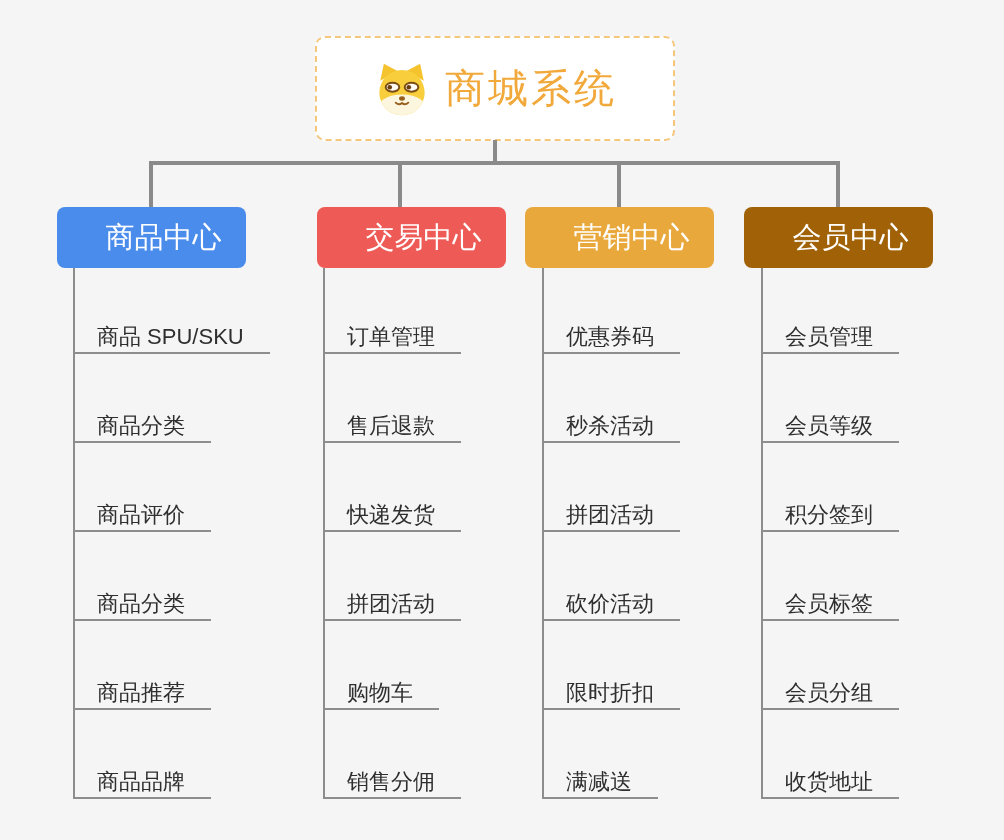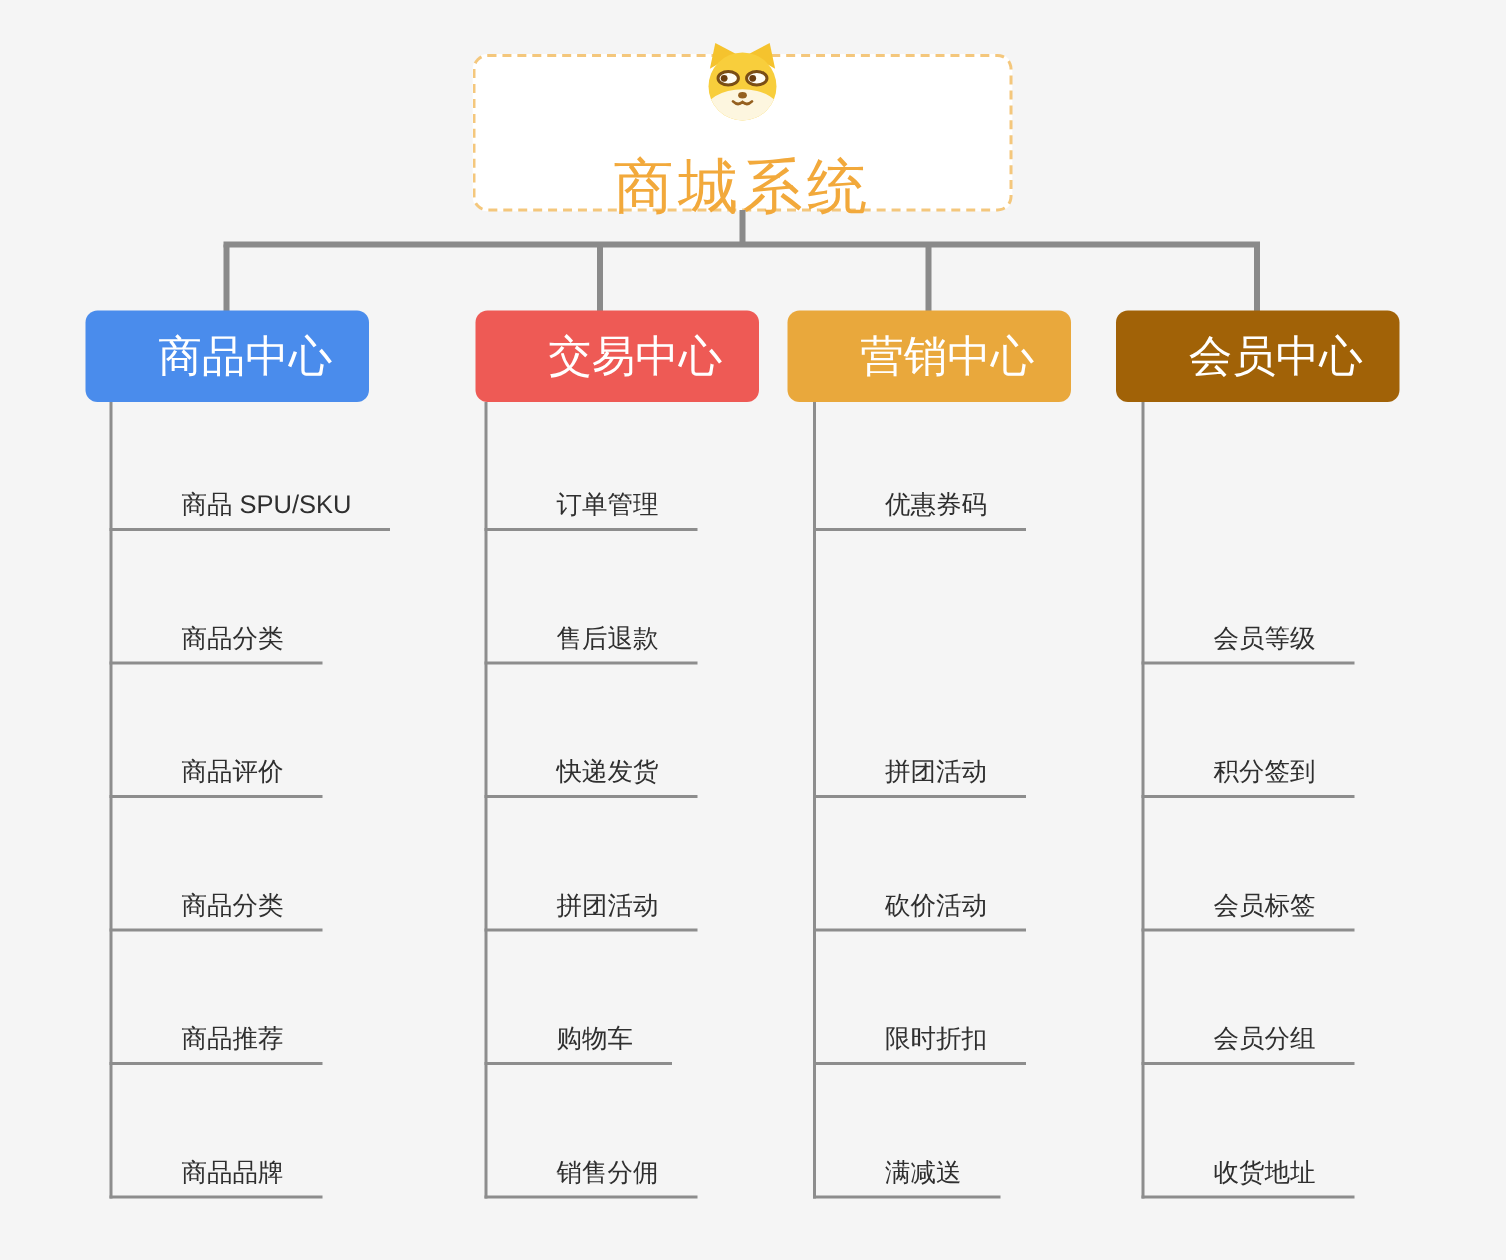--- a/index.html
+++ b/index.html
@@ -50,33 +50,33 @@
   
   .colline{
     position:absolute;top:268px;width:2px;height:531px;
     background:var(--child-line);
   }
   .c0{left:73px}.c1{left:323px}.c2{left:542px}.c3{left:761px}
   .item{
     position:absolute;
     width:fit-content;
     height:32px;line-height:30px;
-    padding:0 26px 0 48px;
+    padding:0 26px 0 24px;
     border-bottom:2px solid var(--child-line);
-    font-size:17px;color:var(--text);
+    font-size:22px;color:var(--text);
     white-space:nowrap;cursor:pointer;
   }
   .r0{top:322px}.r1{top:411px}.r2{top:500px}.r3{top:589px}.r4{top:678px}.r5{top:767px}
 </style>
 </head>
 <body>
 
 <div class="canvas" style="--bg: #F5F5F5; --root-bg: #FFFFFF; --connector: #8A8A8A; --child-line: #8D8D8D; --text: #2F2F2F;">
 
-  <div class="root-node" style="border-color: rgb(244, 199, 124); flex-direction: column;">
+  <div class="root-node" style="border-color: rgb(244, 199, 124);">
     <span class="dog">
       <svg viewBox="0 0 64 64" width="58" height="58" aria-hidden="true">
         <polygon points="12,4 27,12 8,23" fill="#F5C32E"></polygon>
         <polygon points="52,4 37,12 56,23" fill="#F5C32E"></polygon>
         <circle cx="32" cy="36" r="25" fill="#F8CE3C"></circle>
         <defs>
             <clipPath id="hc">
               <circle cx="32" cy="36" r="25"></circle>
             </clipPath>
           </defs>
@@ -117,24 +117,26 @@
   <div class="item c0 r5">商品品牌</div>
 
   <div class="item c1 r0">订单管理</div>
   <div class="item c1 r1">售后退款</div>
   <div class="item c1 r2">快递发货</div>
   <div class="item c1 r3">拼团活动</div>
   <div class="item c1 r4">购物车</div>
   <div class="item c1 r5">销售分佣</div>
 
   <div class="item c2 r0">优惠券码</div>
+  <div class="item c2 r1">秒杀活动</div>
   <div class="item c2 r2">拼团活动</div>
   <div class="item c2 r3">砍价活动</div>
   <div class="item c2 r4">限时折扣</div>
   <div class="item c2 r5">满减送</div>
 
+  <div class="item c3 r0">会员管理</div>
   <div class="item c3 r1">会员等级</div>
   <div class="item c3 r2">积分签到</div>
   <div class="item c3 r3">会员标签</div>
   <div class="item c3 r4">会员分组</div>
   <div class="item c3 r5">收货地址</div>
 
 </div>
 
 </body></html>

